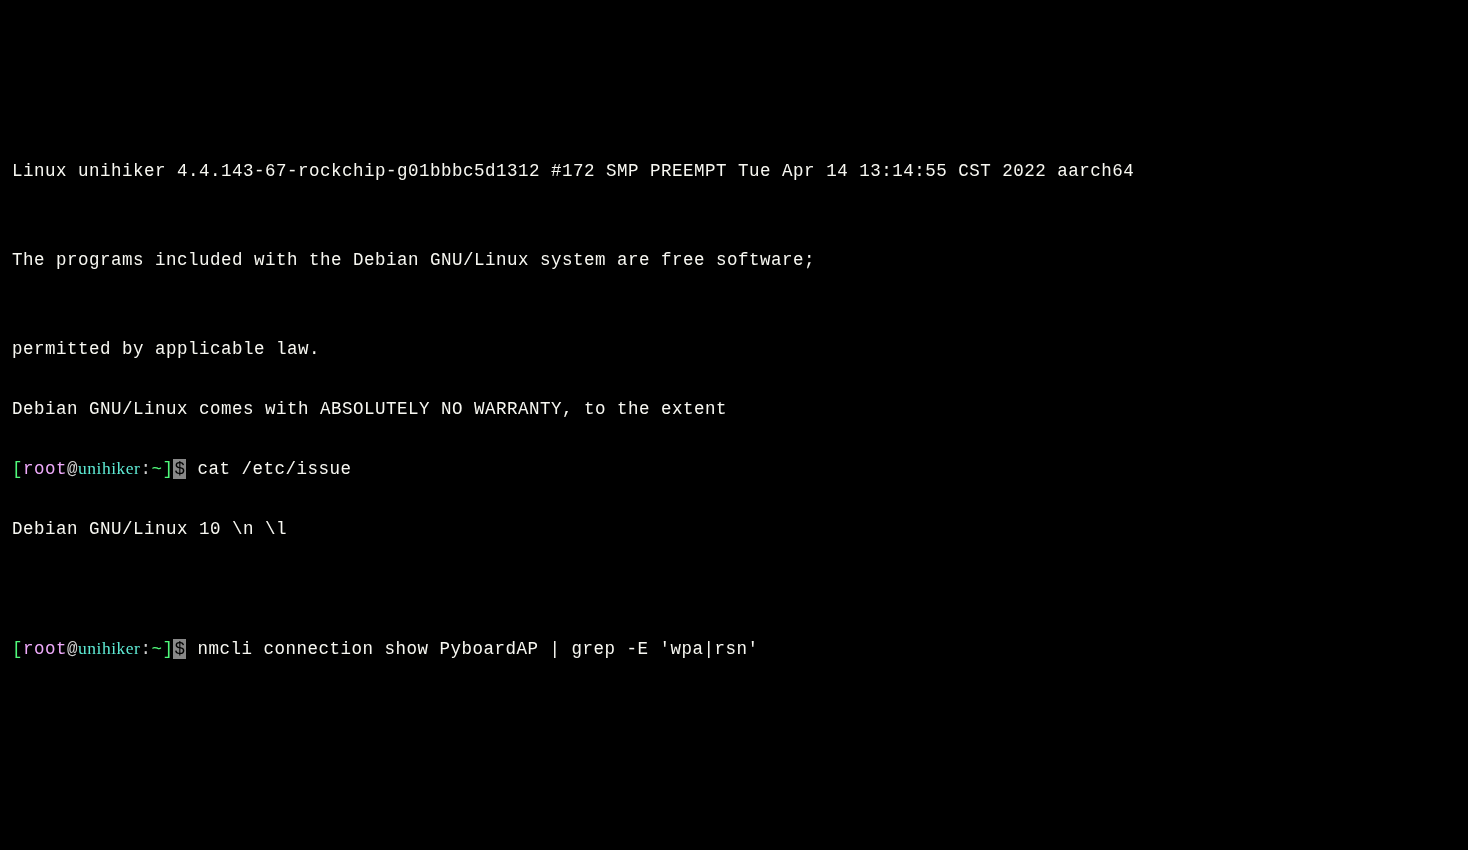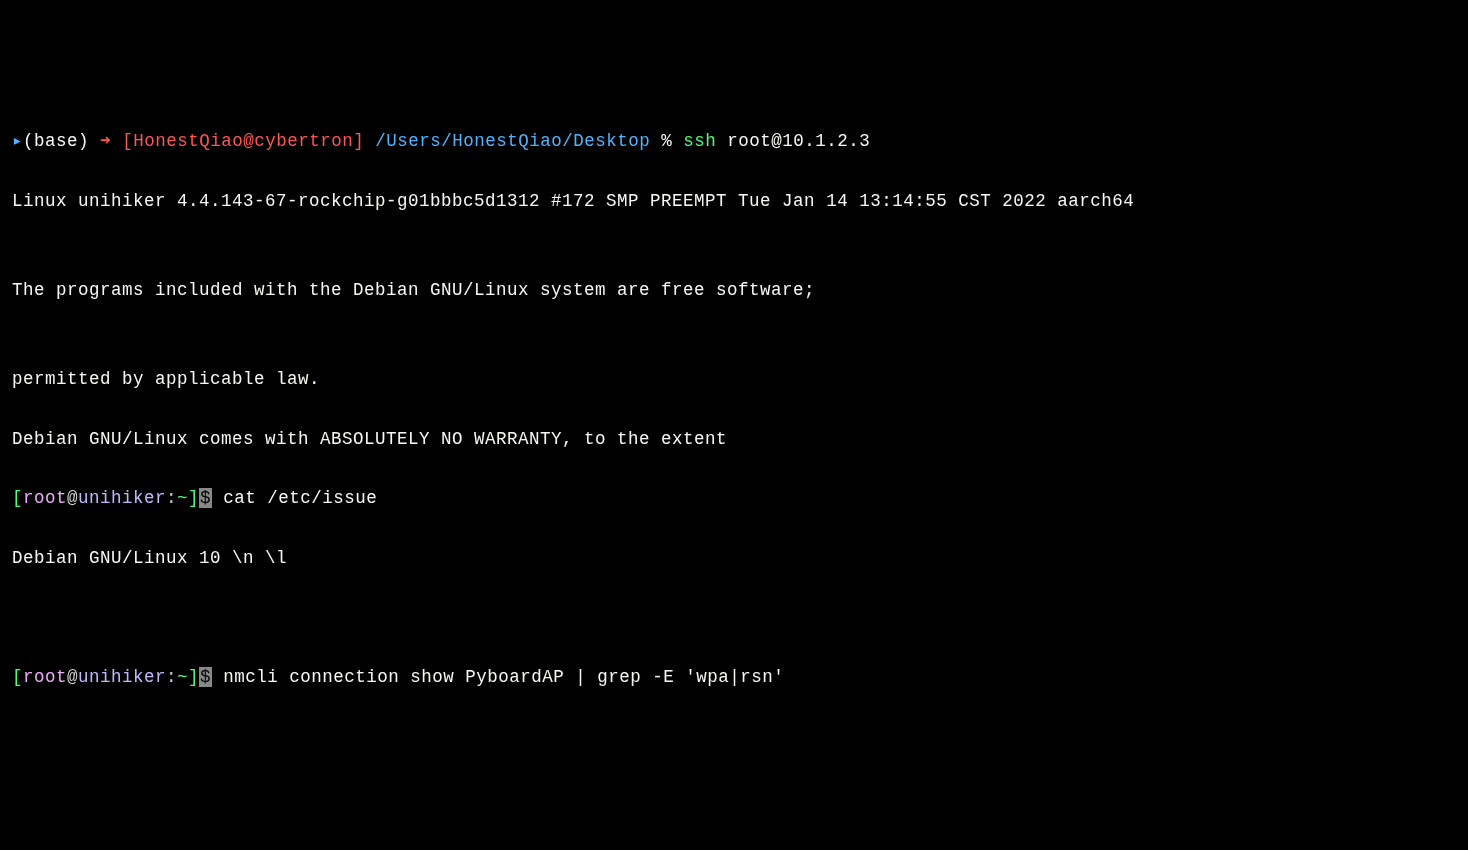--- a/index.html
+++ b/index.html
@@ -25,32 +25,32 @@
       background: #888888;
       color: #000000;
       padding: 0 1px;
     }
     .line {
       display: block;
     }
     .prompt-bracket { color: #50fa7b; }
     .prompt-root { color: #f0abfc; }
     .prompt-at { color: #d0d0d0; }
-    .prompt-host { color: #c4b5fd; }
+    .prompt-host { color: #5eead4; font-family: Liberation Serif, serif; }
     .prompt-colon { color: #d0d0d0; }
     .prompt-tilde { color: #50fa7b; }
     .arrow { color: #ff5555; }
   </style>
 </head>
 <body>
 
 
 
-<div><span class="line"><span class="blue">▸</span><span class="white">(base)</span> <span class="arrow">➜</span> <span class="red">[HonestQiao@cybertron]</span> <span class="blue">/Users/HonestQiao/Desktop</span> <span class="white">%</span> <span class="green">ssh</span> <span class="white">root@10.1.2.3</span></span>
-<span class="line white">Linux unihiker 4.4.143-67-rockchip-g01bbbc5d1312 #172 SMP PREEMPT Tue Jan 14 13:14:55 CST 2022 aarch64</span>
+<div>
+<span class="line white">Linux unihiker 4.4.143-67-rockchip-g01bbbc5d1312 #172 SMP PREEMPT Tue Apr 14 13:14:55 CST 2022 aarch64</span>
 <span class="line"></span>
 <span class="line white">The programs included with the Debian GNU/Linux system are free software;</span>
 <span class="line"></span>
 <span class="line white">permitted by applicable law.</span>
 <span class="line white">Debian GNU/Linux comes with ABSOLUTELY NO WARRANTY, to the extent</span>
 <span class="line"><span class="prompt-bracket">[</span><span class="prompt-root">root</span><span class="prompt-at">@</span><span class="prompt-host">unihiker</span><span class="prompt-colon">:</span><span class="prompt-tilde">~</span><span class="prompt-bracket">]</span><span class="dollar">$</span><span class="white"> cat /etc/issue</span></span>
 <span class="line white">Debian GNU/Linux 10 \n \l</span>
 <span class="line"> </span>
 <span class="line"><span class="prompt-bracket">[</span><span class="prompt-root">root</span><span class="prompt-at">@</span><span class="prompt-host">unihiker</span><span class="prompt-colon">:</span><span class="prompt-tilde">~</span><span class="prompt-bracket">]</span><span class="dollar">$</span><span class="white"> nmcli connection show PyboardAP | grep -E 'wpa|rsn'</span></span>
 

